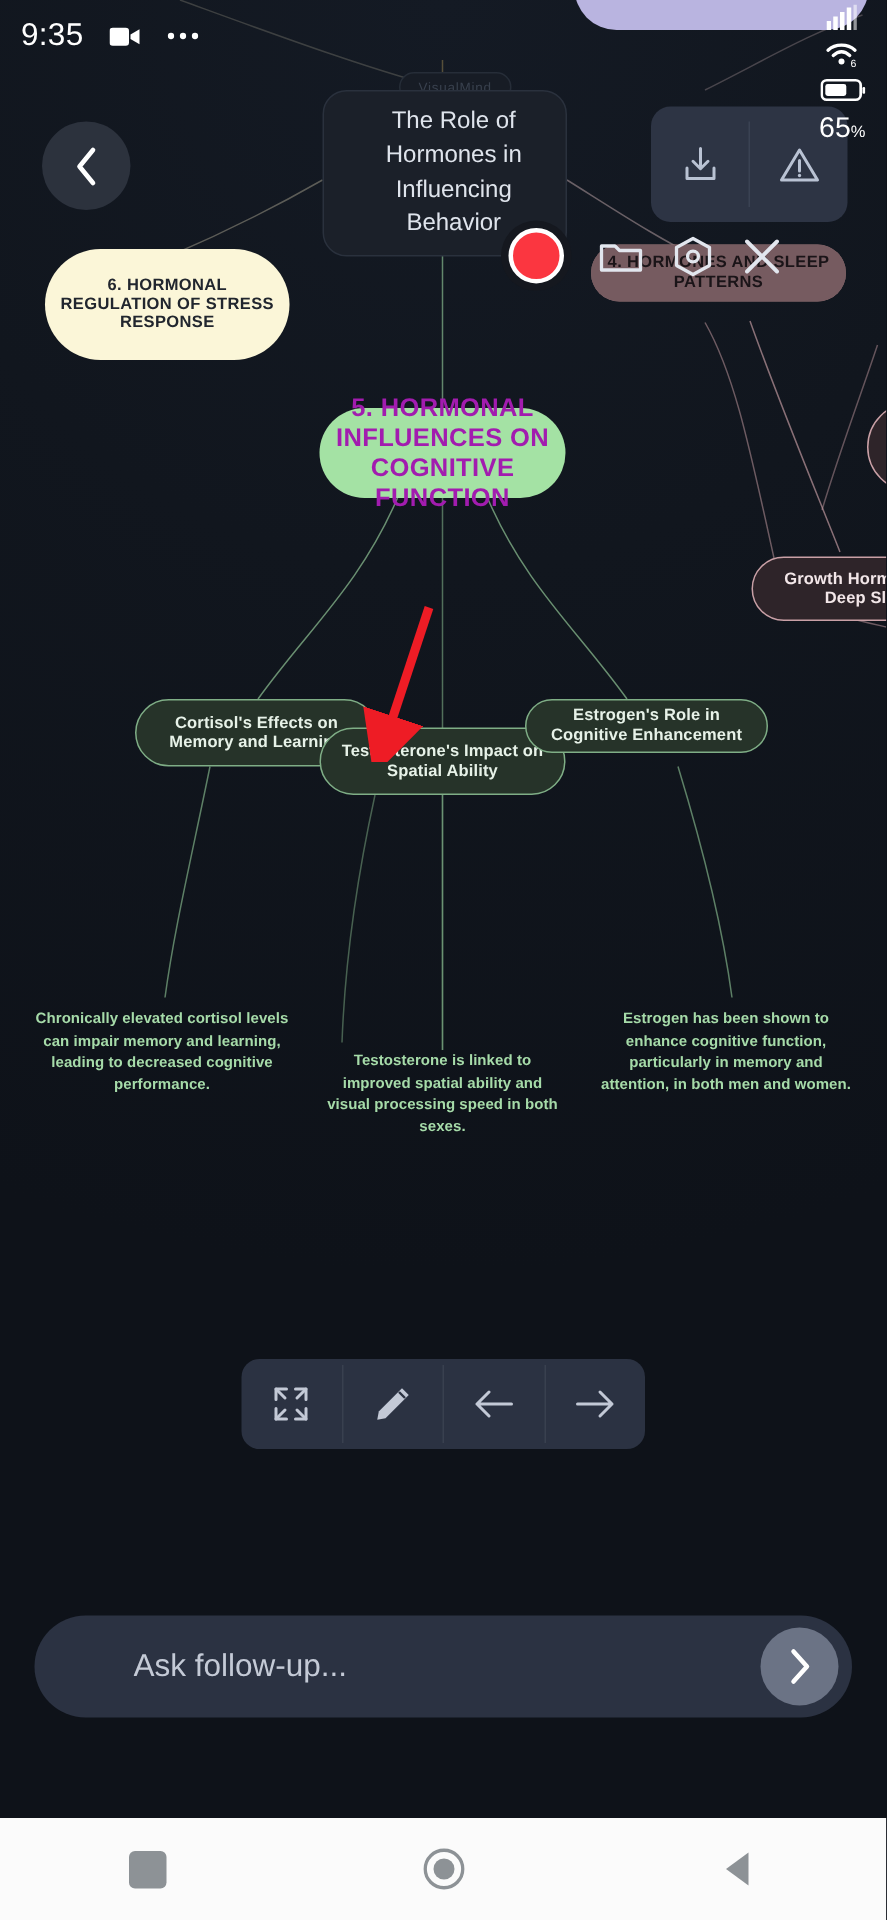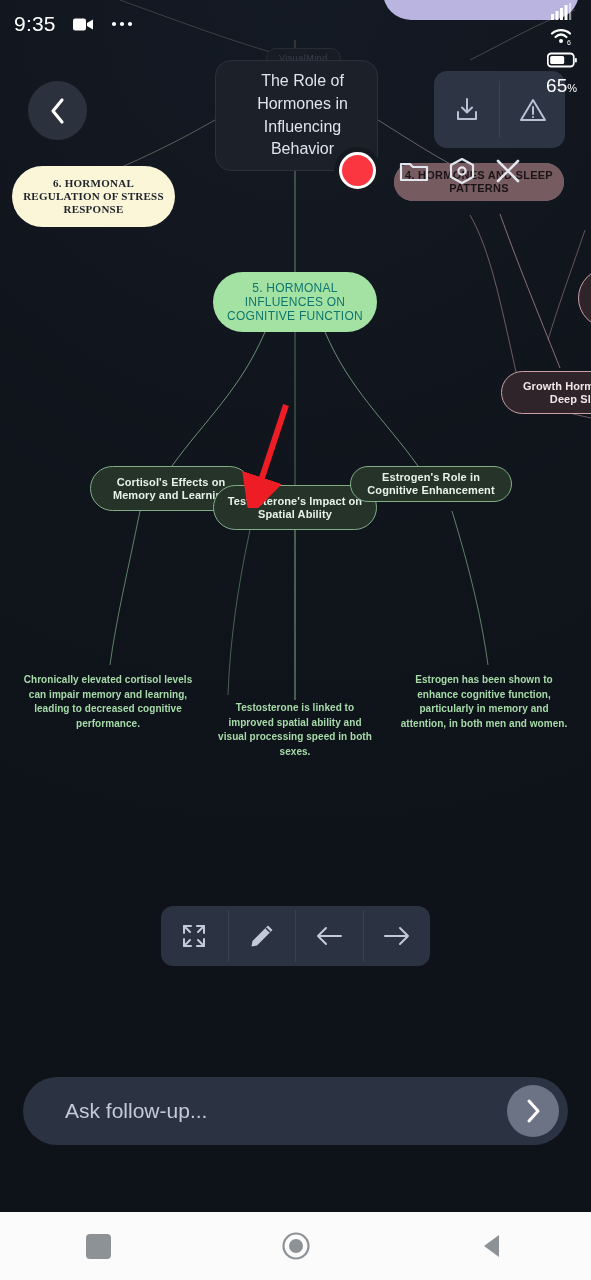--- a/index.html
+++ b/index.html
@@ -62,21 +62,21 @@
     border-radius:999px;
     border:1px solid #262d38;
     background:#171c25;
     color:#39414e;
     font-size:9px;
     letter-spacing:.5px;
     display:flex; align-items:center; justify-content:center;
     padding:4px 12px;
   }
   .n-cream { background:#fbf6d8; color:#21262e; font-size:11px; font-weight:bold; letter-spacing:.25px;}
-  .n-green { background:#a4e2a4; color:#0f766e; font-size:12px; font-weight:normal; letter-spacing:.25px;}
+  .n-green { background:#a4e2a4; color:#a21caf; font-size:17px; font-weight:bold; letter-spacing:.25px;}
   .n-pink  { background:#f7b9bc; color:#2b1b1d; font-size:11px; font-weight:bold; letter-spacing:.25px;}
   .n-purple{ background:#b9b4e0; color:#22202e; font-size:11px; font-weight:bold; letter-spacing:.25px;}
   .n-dark-green {
     background:#263329; border:1px solid #7fae86; color:#e7f2e8;
     font-size:11px; font-weight:bold; letter-spacing:.1px;
   }
   .n-dark-pink {
     background:#2e2429; border:1px solid #c9a0a6; color:#f2e6e8;
     font-size:11px; font-weight:bold; letter-spacing:.1px;
   }
@@ -139,21 +139,21 @@
   #toolbar .tb-div { width:1px; background:#39404f; margin:4px 0; }
 
   
   #followup {
     position:absolute; left:23px; top:1077px; width:545px; height:68px;
     background:#2b3242; border-radius:34px;
     display:flex; align-items:center; z-index:20;
   }
   #followup-input {
     flex:1; background:transparent; border:none; outline:none;
-    color:#c4cad6; font-size:21px; padding-left:42px;
+    color:#c4cad6; font-size:21px; padding-left:66px;
     font-family:"Liberation Sans", sans-serif;
   }
   #followup-input::placeholder { color:#c4cad6; opacity:1; }
   #send-btn {
     width:52px; height:52px; border-radius:50%;
     background:#6b7385; margin-right:9px;
     display:flex; align-items:center; justify-content:center; flex:0 0 auto;
   }
 
   
@@ -205,21 +205,21 @@
     </div>
 
     <div class="n-badge" style="left:266px; top:48px;">
       <span>VisualMind</span>
     </div>
 
     <div class="node n-root" style="left:215px; top:60px; width:163px; height:111px;padding-left:24px;">
       <span>The Role of Hormones in Influencing Behavior</span>
     </div>
 
-    <div class="node n-cream" style="left:12px; top:166px; width:163px; height:61px;font-family:Liberation Serif, serif;">
+    <div class="node n-cream" style="left:30px; top:166px; width:163px; height:74px;">
       <span>6. HORMONAL REGULATION OF STRESS RESPONSE</span>
     </div>
 
     <div class="node n-pink dimmed" style="left:394px; top:163px; width:170px; height:38px;">
       <span>4. HORMONES AND SLEEP PATTERNS</span>
     </div>
 
     <div class="node n-green" style="left:213px; top:272px; width:164px; height:60px;">
       <span>5. HORMONAL INFLUENCES ON COGNITIVE FUNCTION</span>
     </div>

